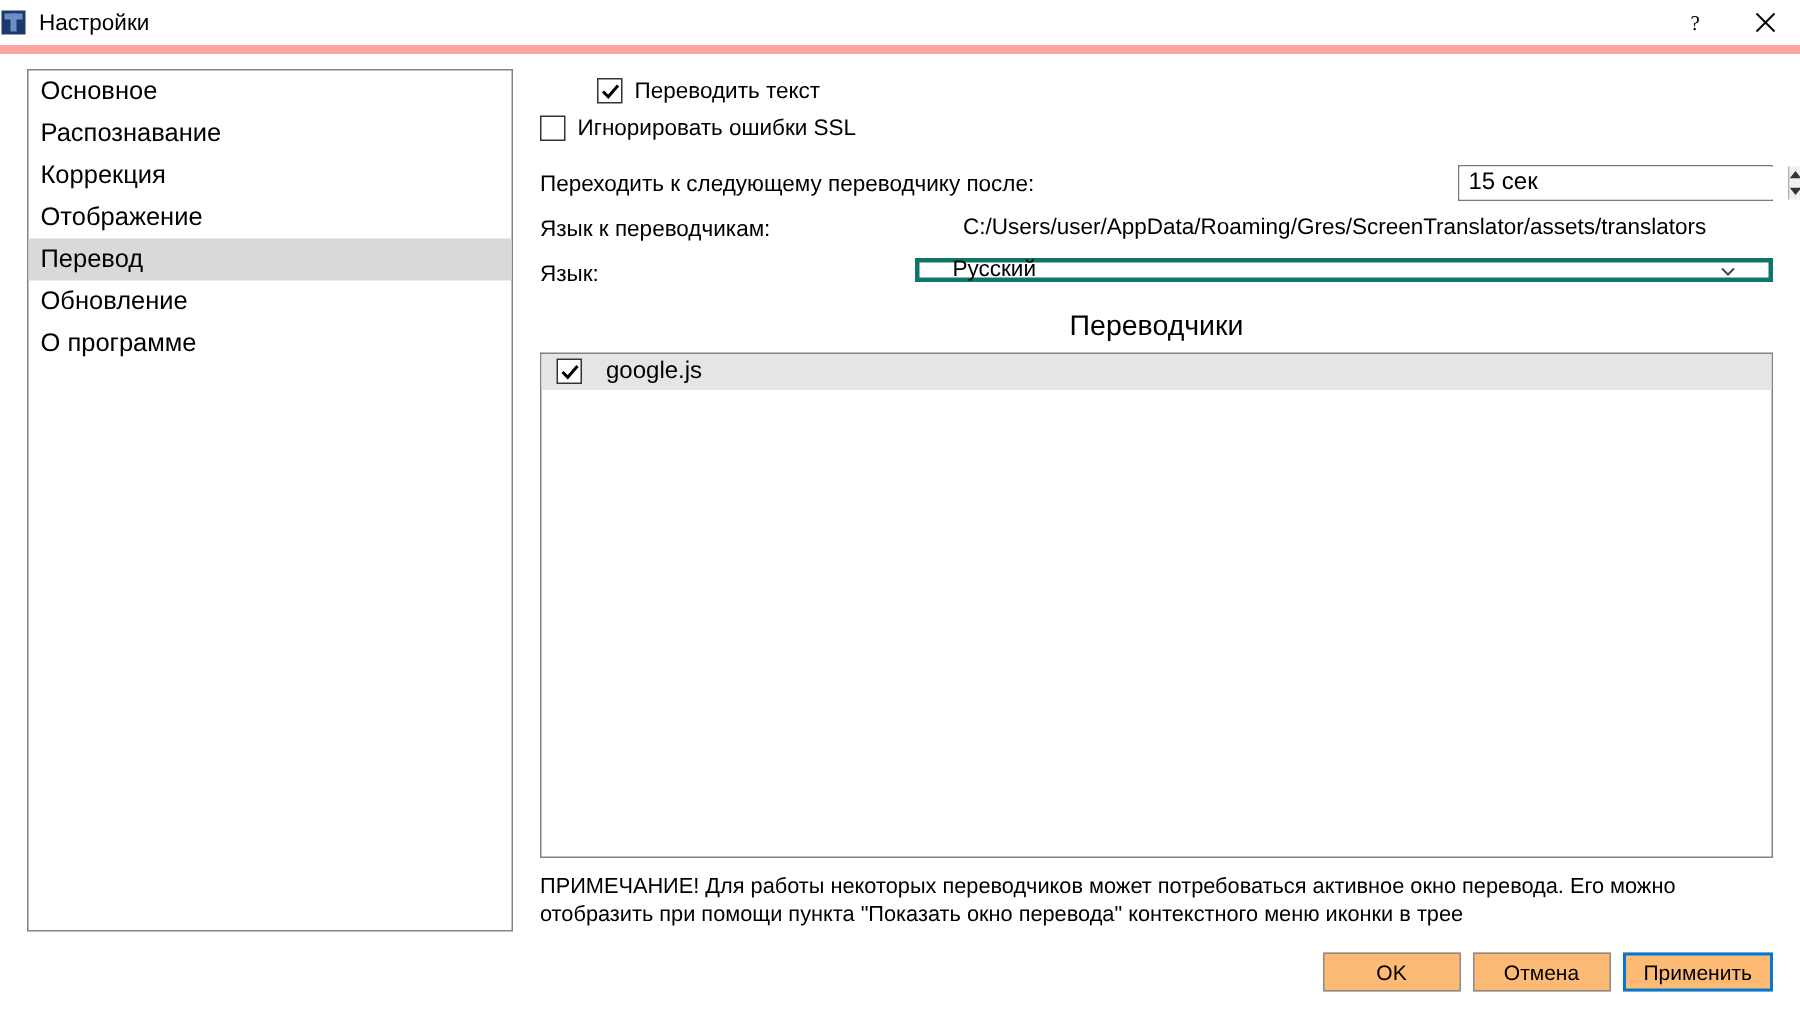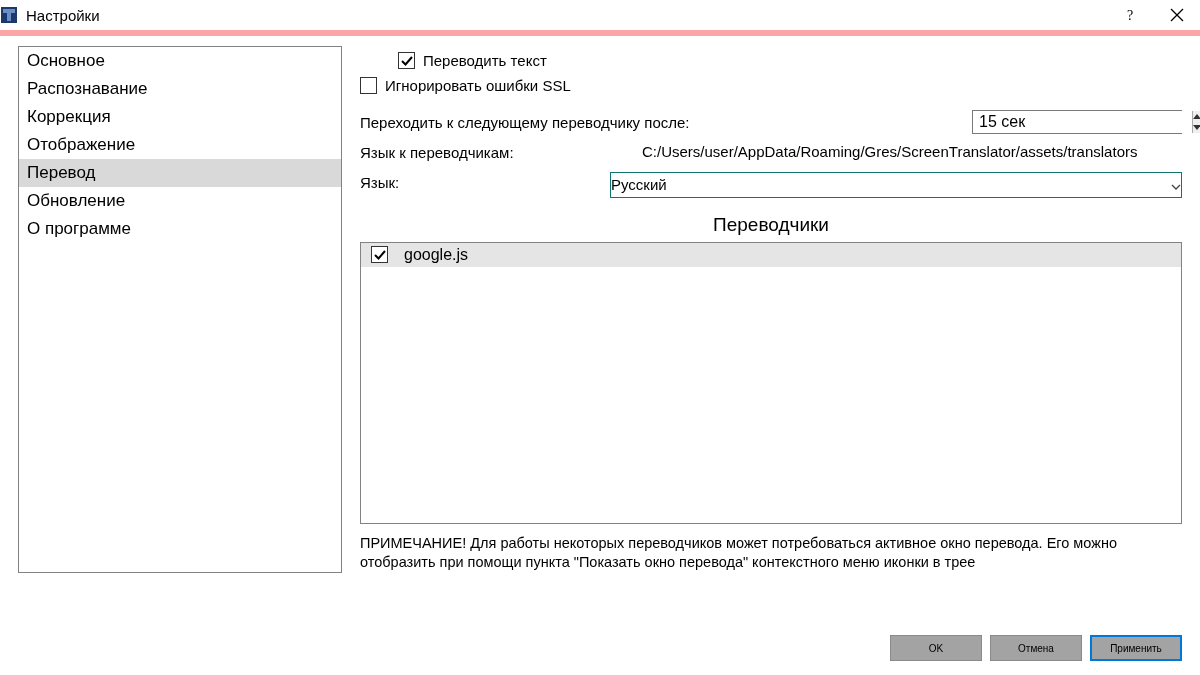--- a/index.html
+++ b/index.html
@@ -22,30 +22,30 @@
   .chk.checked svg { display:block; }
   .chk svg { display:none; width: 12px; height: 12px; }
   .field-row { display:flex; align-items:flex-start; margin-bottom: 10px; }
   .field-row .lbl { width: 250px; padding-top: 2px; }
   .field-row .val { flex: 1; }
   .spin { display:flex; height:24px; border:1px solid #7a7a7a; width: 210px; margin-left:auto; background:#fff; }
   .spin input { flex:1; border:none; padding: 0 6px; font-size:16px; outline:none; font-family:inherit; }
   .spin .btns { width:18px; display:flex; flex-direction:column; border-left:1px solid #aaa; }
   .spin .sb { flex:1; display:flex; align-items:center; justify-content:center; background:#efefef; }
   .spin .sb svg { width:8px; height:5px; }
-  .select { height:26px; border:1px solid #0f766e; display:flex; align-items:center; padding:0 0; background:#fff; position:relative; }
+  .select { height:16px; border:3px solid #0f766e; display:flex; align-items:center; padding:0 22px; background:#fff; position:relative; }
   .select .sel-text { flex:1; }
   .select .sel-arrow { padding-left:6px; }
   .select .sel-arrow svg { width:10px; height:6px; }
   .translators-heading { text-align:center; margin: 6px 0 6px 0; font-size:19px; }
   .translators-box { border:1px solid #828282; flex:1; min-height: 220px; background:#fff; }
   .trans-item { background:#e5e5e5; display:flex; align-items:center; padding:3px 10px; gap:8px; font-size:16px; }
   .note { font-weight:400; margin-top:10px; font-size:14.5px; line-height:1.35; }
   .footer { display:flex; justify-content:flex-end; gap:8px; padding: 6px 18px 14px 0; }
-  .btn { min-width: 92px; height: 26px; border:1px solid #8a8a8a; background:#a3a3a3; display:flex; align-items:center; justify-content:center; font-size:10px; padding:0 12px;margin-top:48px; }
+  .btn { min-width: 92px; height: 26px; border:1px solid #8a8a8a; background:#fdba74; display:flex; align-items:center; justify-content:center; font-size:14px; padding:0 12px; }
   .btn.default { border:2px solid #0078d7; }
   .path-text { line-height:1.3; word-break:break-all;margin-left:32px; }
 </style>
 </head>
 <body>
 
 <div class="window">
 
   <div class="titlebar">
     <span class="app-icon">

